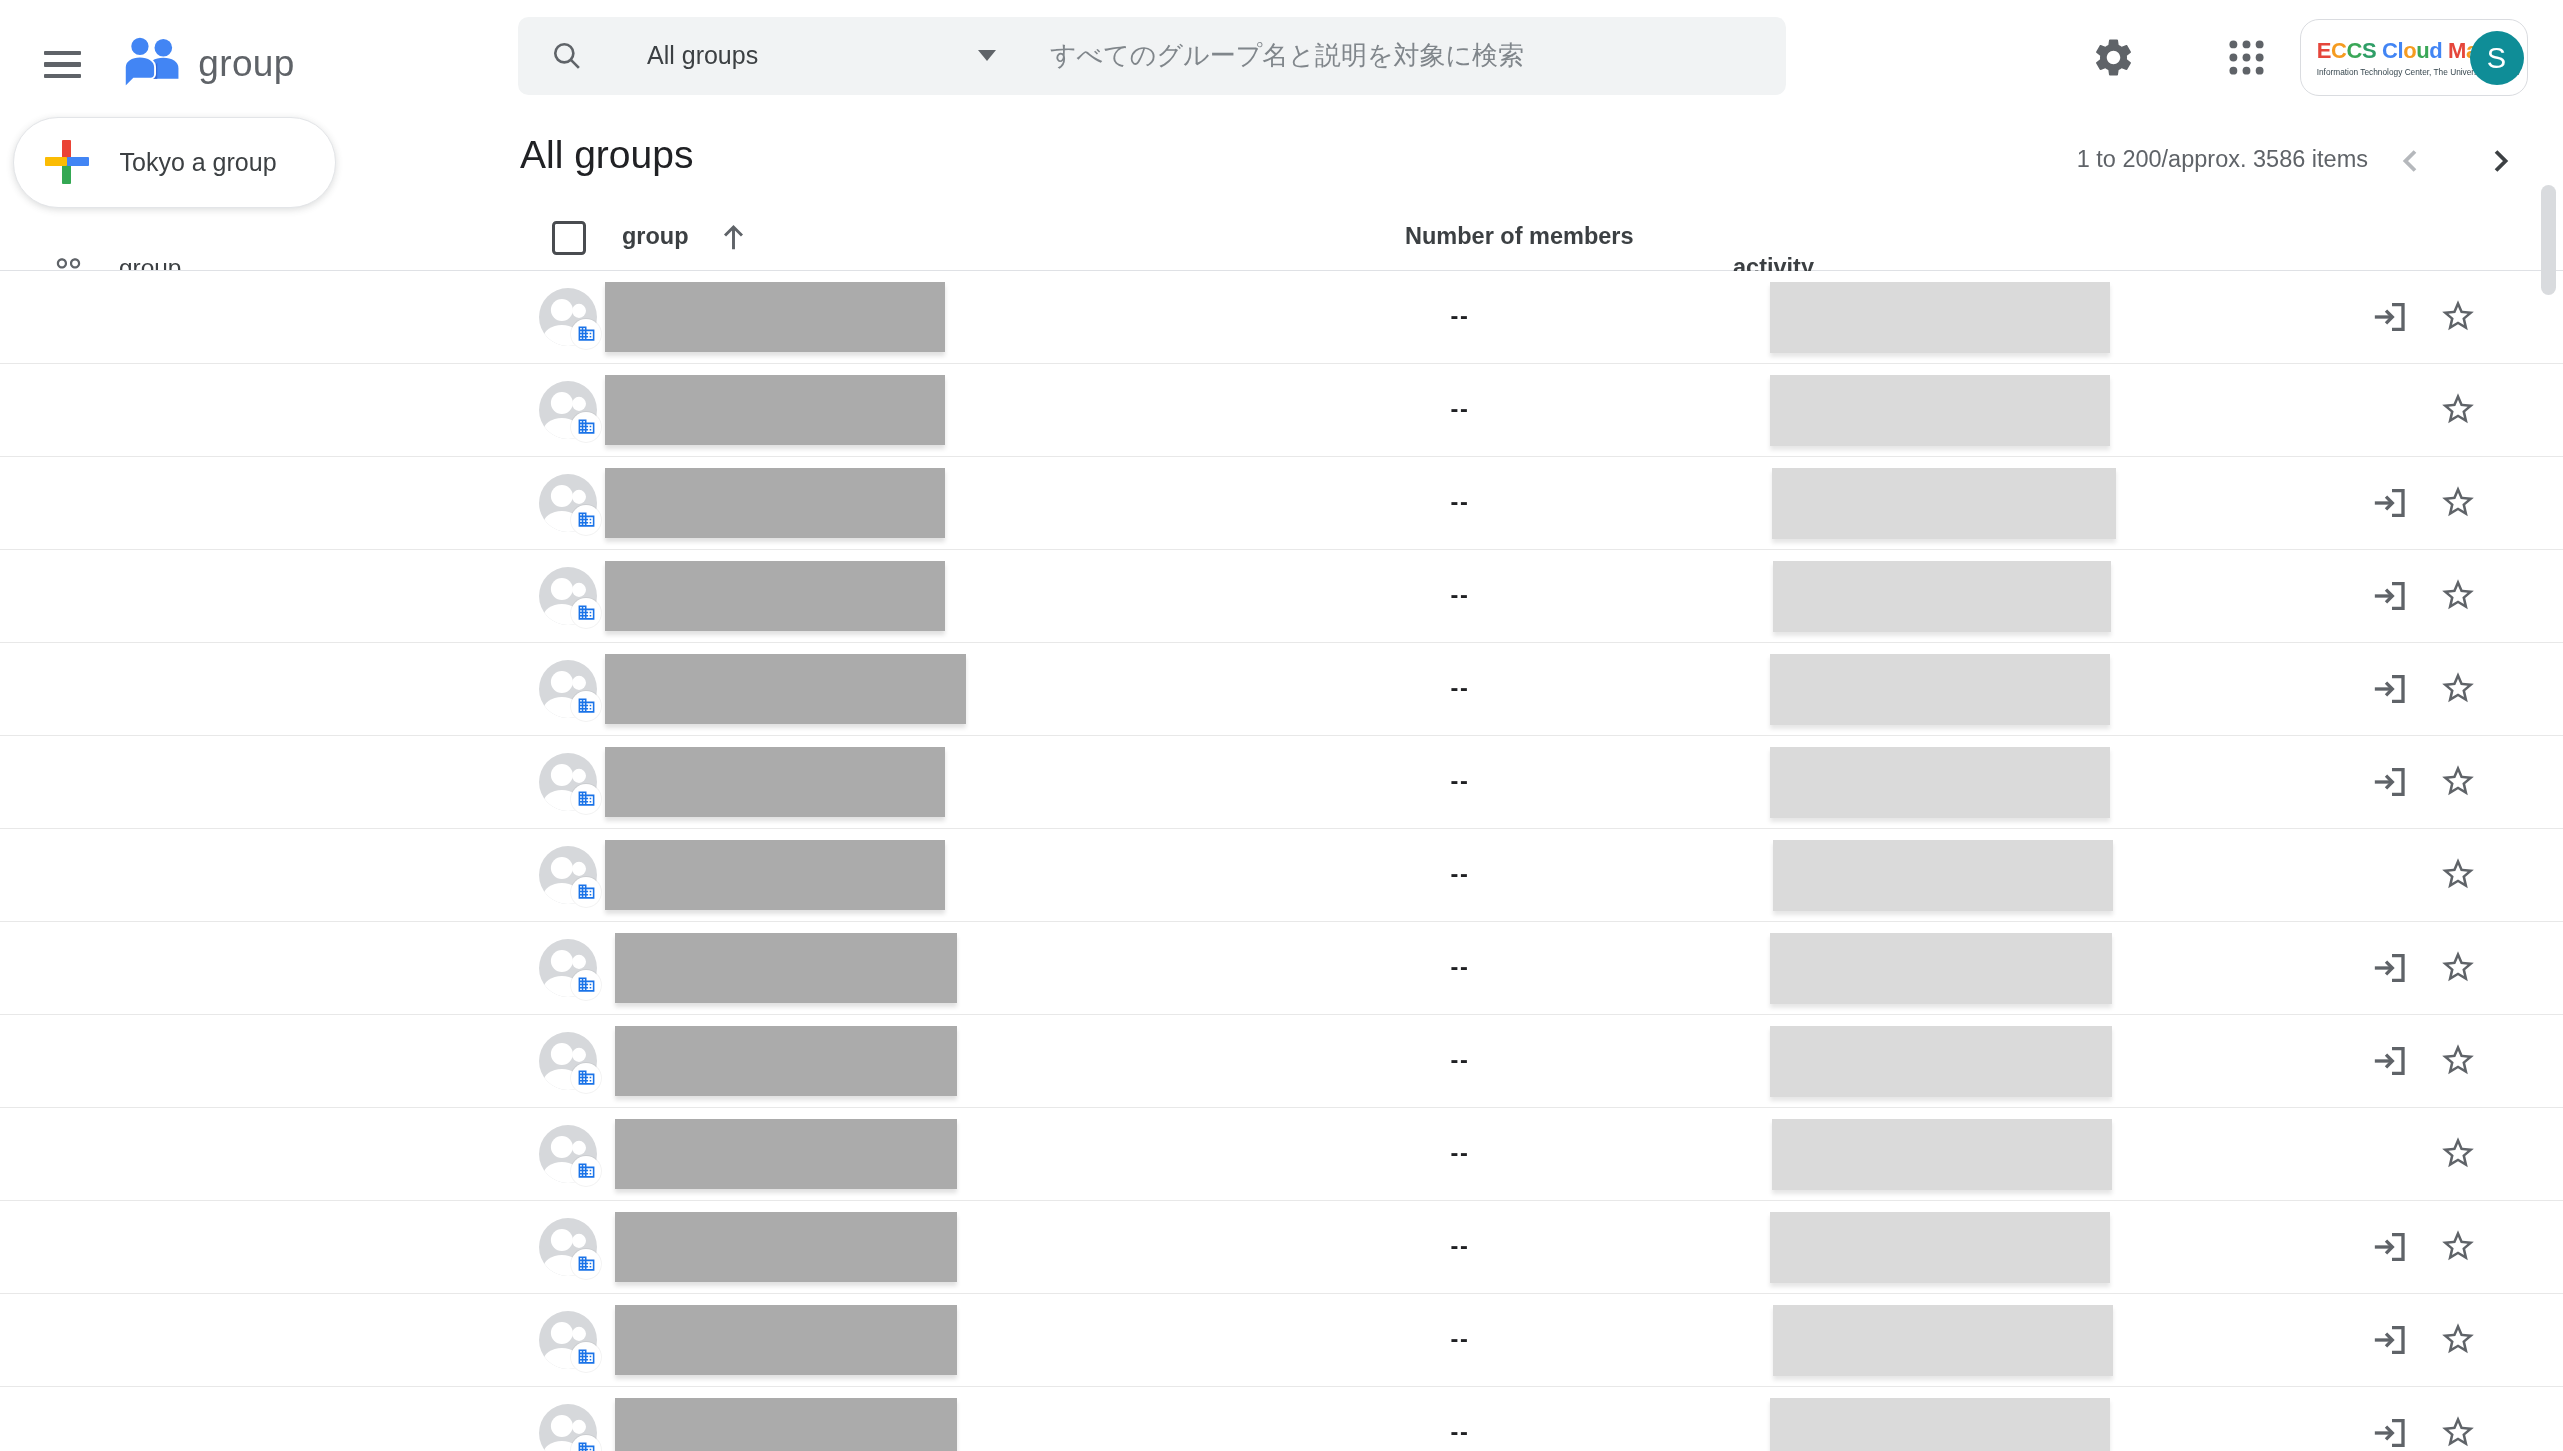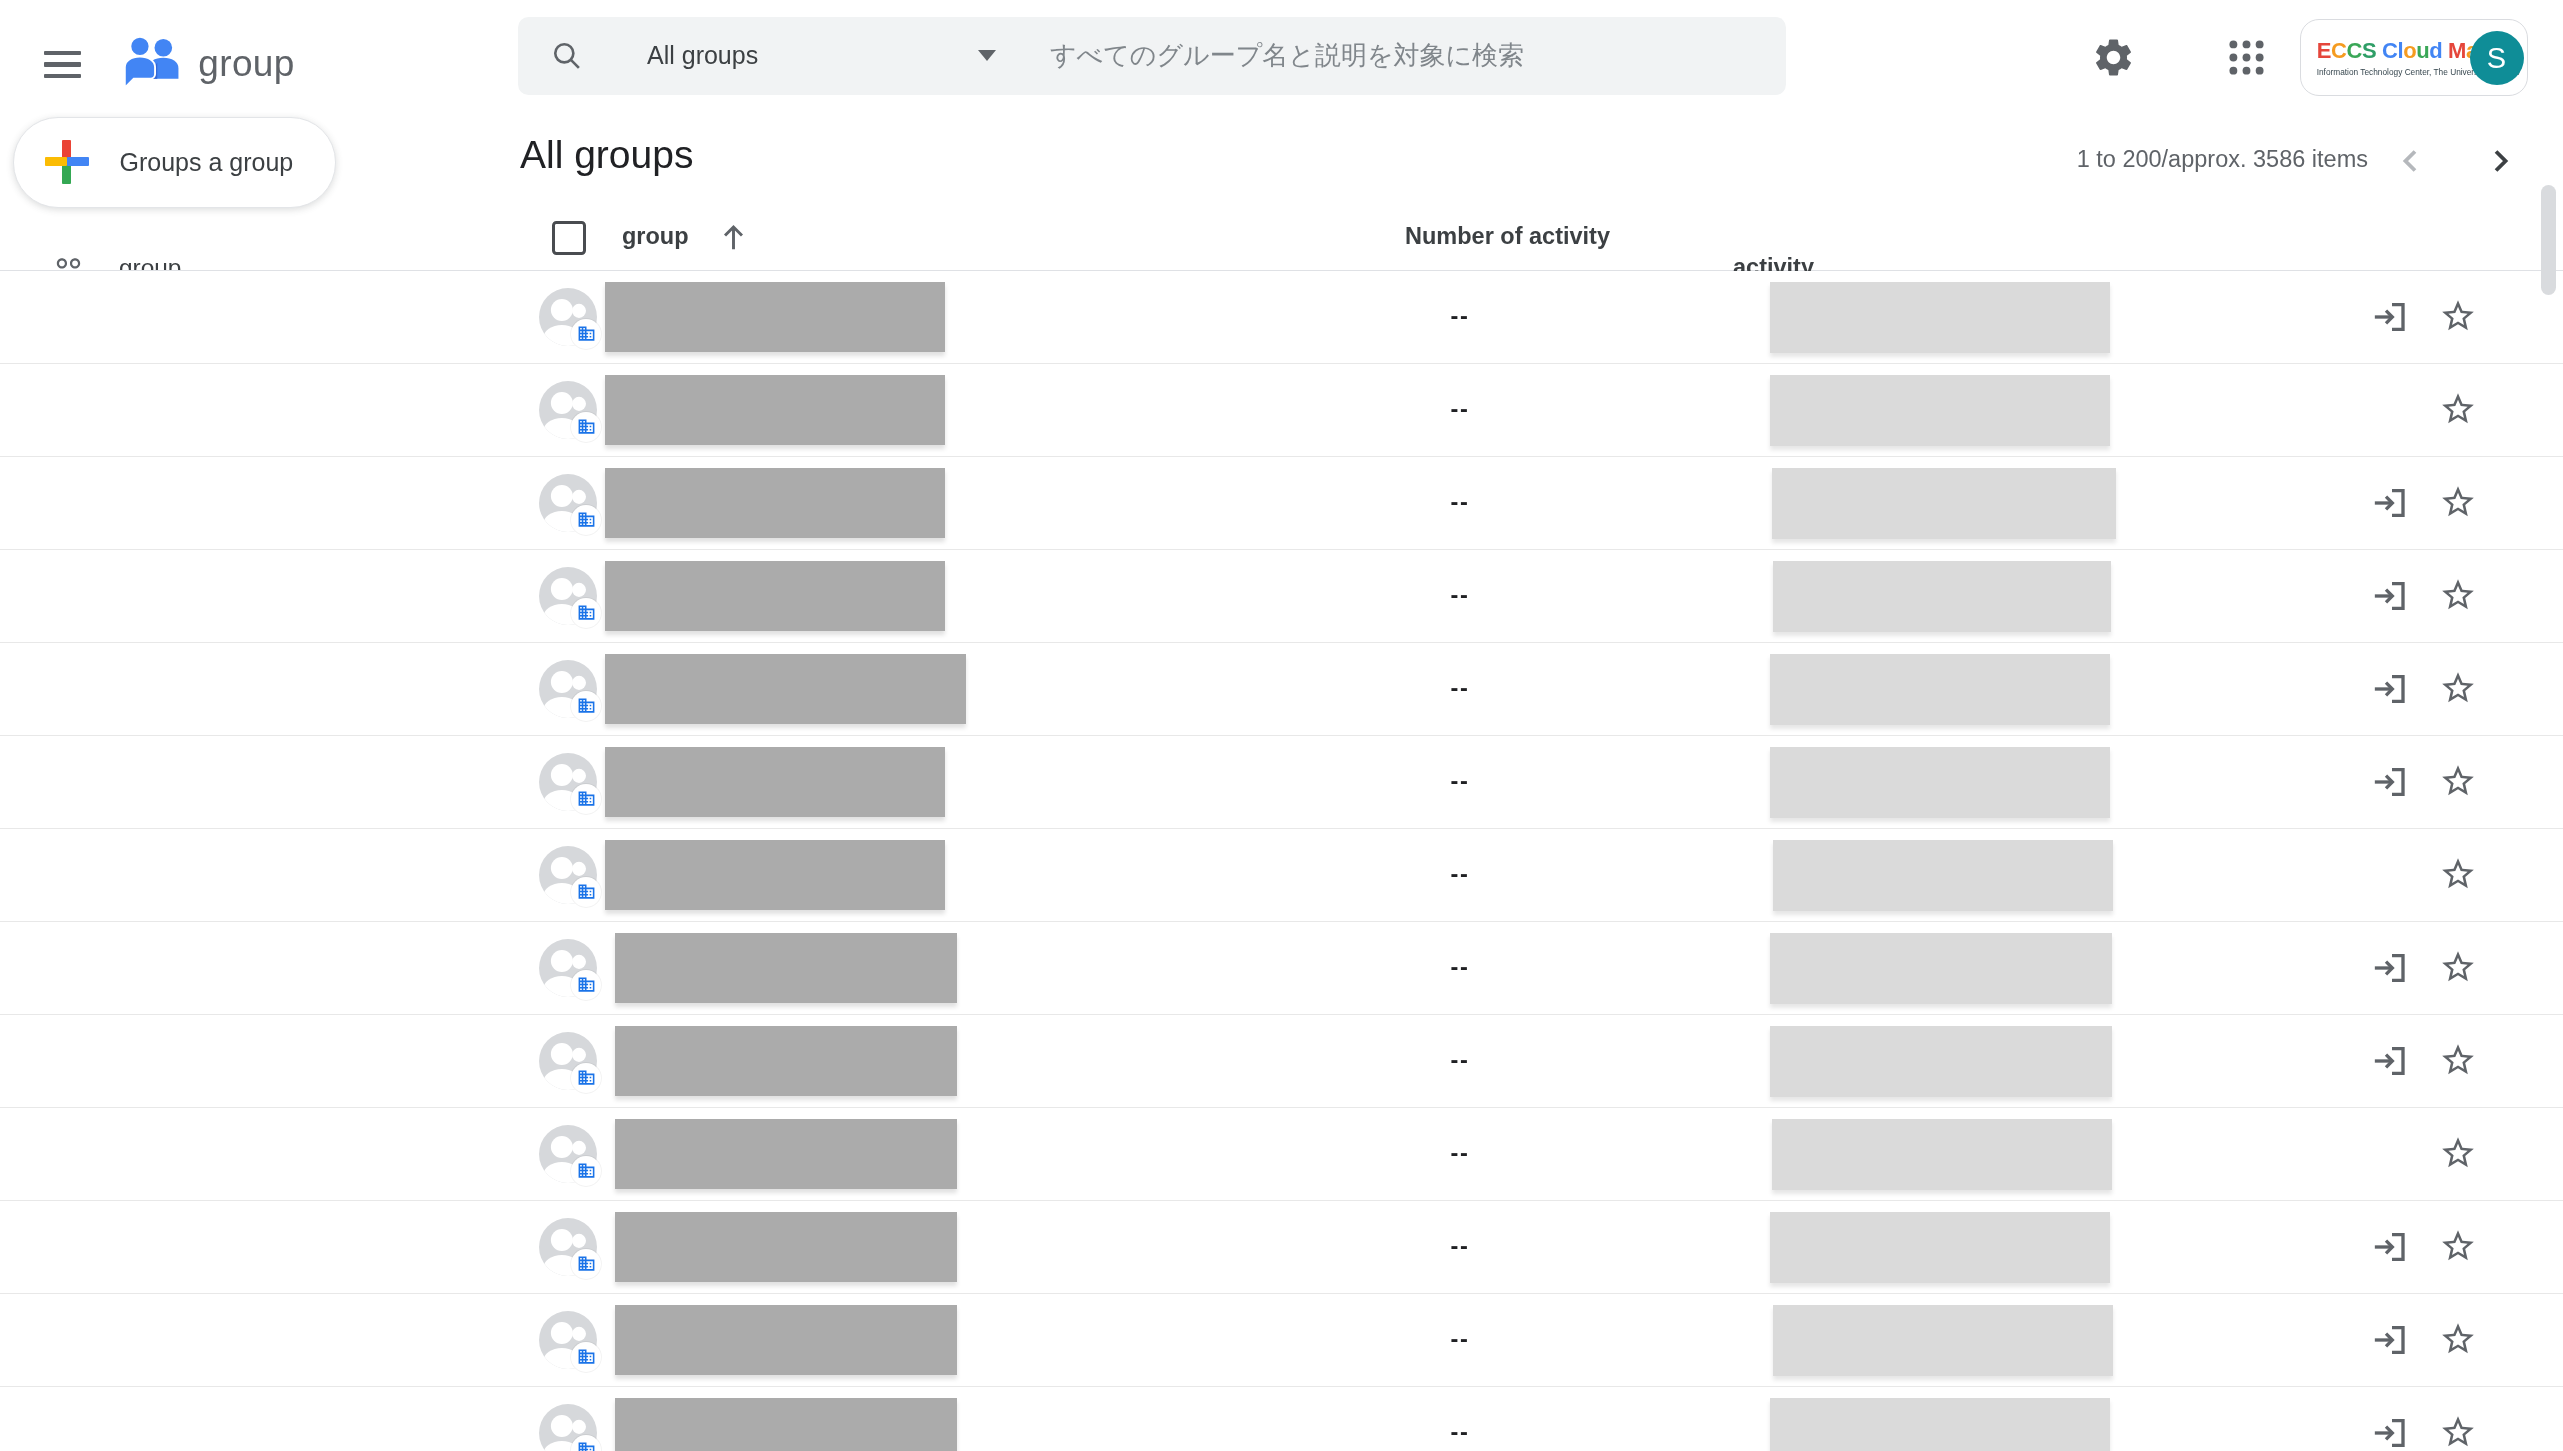--- a/index.html
+++ b/index.html
@@ -145,21 +145,21 @@
   </header>
 
   <aside class="sidebar">
     <button class="create">
       <span class="plus">
         <span class="p-top"></span>
           <span class="p-bot"></span>
           <span class="p-left"></span>
           <span class="p-right"></span>
       </span>
-      <span class="create-label">Groups a group</span>
+      <span class="create-label">Tokyo a group</span>
     </button>
     <nav class="nav" id="nav-items">
         <div class="nav-item">
           <span class="icon"><svg viewBox="0 0 24 24" width="35" height="35" fill="#5f6368">
               <path d="M16.5 13c-1.2 0-3.07.34-4.5 1-1.43-.67-3.3-1-4.5-1C5.33 13 1 14.08 1 16.25V19h22v-2.75c0-2.17-4.33-3.25-6.5-3.25zm-4 4.5h-10v-1.25c0-.54 2.56-1.75 5-1.75s5 1.21 5 1.75v1.25zm9 0H14v-1.25c0-.46-.2-.86-.52-1.22.88-.3 1.96-.53 3.02-.53 2.44 0 5 1.21 5 1.75v1.25zM7.5 12c1.93 0 3.5-1.57 3.5-3.5S9.43 5 7.5 5 4 6.57 4 8.5 5.57 12 7.5 12zm0-5.5c1.1 0 2 .9 2 2s-.9 2-2 2-2-.9-2-2 .9-2 2-2zm9 5.5c1.93 0 3.5-1.57 3.5-3.5S18.43 5 16.5 5 13 6.57 13 8.5s1.57 3.5 3.5 3.5zm0-5.5c1.1 0 2 .9 2 2s-.9 2-2 2-2-.9-2-2 .9-2 2-2z"></path>
             </svg></span>
           <span class="lbl">group</span>
         </div>
         <div class="nav-item">
           <span class="icon"><svg viewBox="0 0 24 24" width="35" height="35" fill="#5f6368">
@@ -206,21 +206,21 @@
         </svg>
       </button>
     </div>
 
     <div class="thead">
       <span class="checkbox"></span>
       <span class="th th-group">group</span>
       <svg class="sort-arrow" viewBox="0 0 24 24">
         <path d="M12 20 V5.5 M6.5 11 L12 5.5 L17.5 11" fill="none" stroke="#5f6368" stroke-width="1.9"></path>
       </svg>
-      <span class="th th-members">Number of activity</span>
+      <span class="th th-members">Number of members</span>
       <span class="th th-activity">activity</span>
     </div>
 
     <div class="rows" id="rows">
         <div class="row">
     <div class="gavatar">
       <div class="circ">
         <svg viewBox="0 0 66 66" width="58" height="58">
           <circle cx="26" cy="25" r="12.5" fill="#fff"></circle>
           <circle cx="45.5" cy="26" r="8" fill="#fff"></circle>

